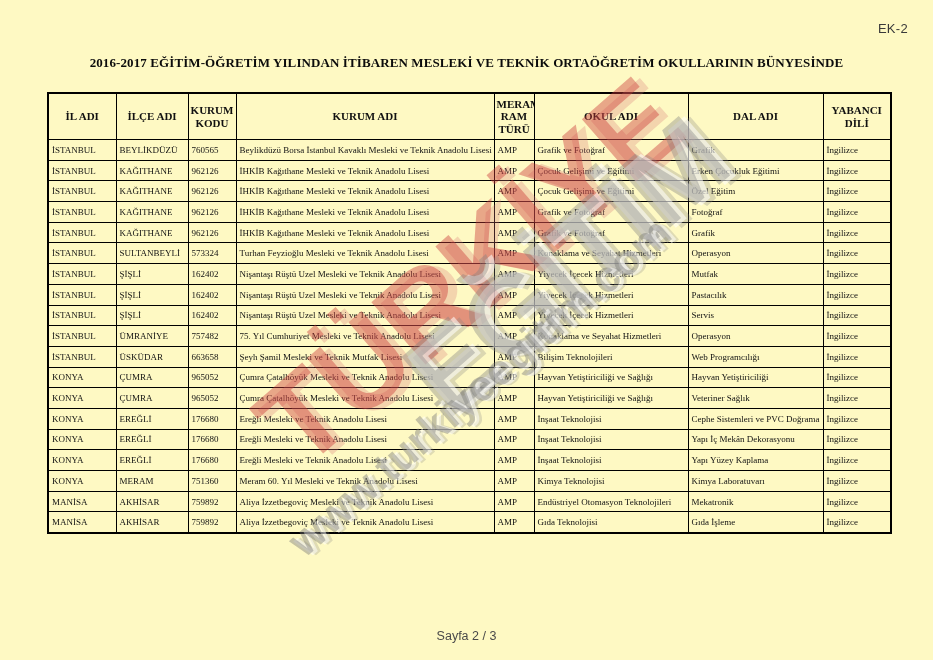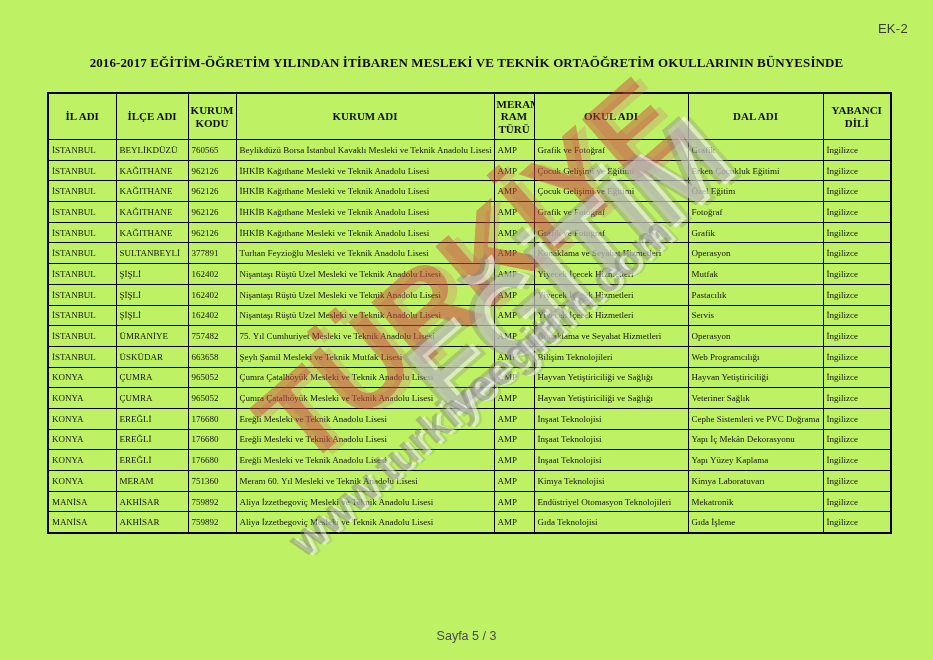--- a/index.html
+++ b/index.html
@@ -1,19 +1,19 @@
 <!DOCTYPE html>
 <html><head>
 <meta charset="utf-8">
 <style>
   html,body{margin:0;padding:0;background:#fff;}
   .page{
     position:relative;
     width:933px;height:660px;
-    background:#bef264;
+    background:#fef9c3;
     overflow:hidden;
     outline:1px solid #e3e3e3;
     font-family:"Liberation Serif", serif;
     color:#111;
   }
   .ek-tag{
     position:absolute;top:21px;right:25px;
     font-family:"Liberation Sans", sans-serif;
     font-size:13px;color:#3a3a3a;letter-spacing:.3px;
   }
@@ -159,21 +159,21 @@
           <td class="c-center">962126</td>
           <td class="c-left">İHKİB Kağıthane Mesleki ve Teknik Anadolu Lisesi</td>
           <td class="c-center">AMP</td>
           <td class="c-left">Grafik ve Fotoğraf</td>
           <td class="c-left">Grafik</td>
           <td class="c-center">İngilizce</td>
         </tr>
         <tr>
           <td class="c-left">İSTANBUL</td>
           <td class="c-left">SULTANBEYLİ</td>
-          <td class="c-center">377891</td>
+          <td class="c-center">573324</td>
           <td class="c-left">Turhan Feyzioğlu Mesleki ve Teknik Anadolu Lisesi</td>
           <td class="c-center">AMP</td>
           <td class="c-left">Konaklama ve Seyahat Hizmetleri</td>
           <td class="c-left">Operasyon</td>
           <td class="c-center">İngilizce</td>
         </tr>
         <tr>
           <td class="c-left">İSTANBUL</td>
           <td class="c-left">ŞİŞLİ</td>
           <td class="c-center">162402</td>
@@ -305,15 +305,15 @@
         </tr>
       </tbody>
   </table>
 
   <div class="watermark">
     <div class="wm-line wm-red">TÜRKİYE</div>
     <div class="wm-line wm-gray">EĞİTİM</div>
     <div class="wm-line wm-url">www.turkiyeegitim.com</div>
   </div>
 
-  <div class="footer">Sayfa 5 / 3</div>
+  <div class="footer">Sayfa 2 / 3</div>
 
 </div>
 
 </body></html>

